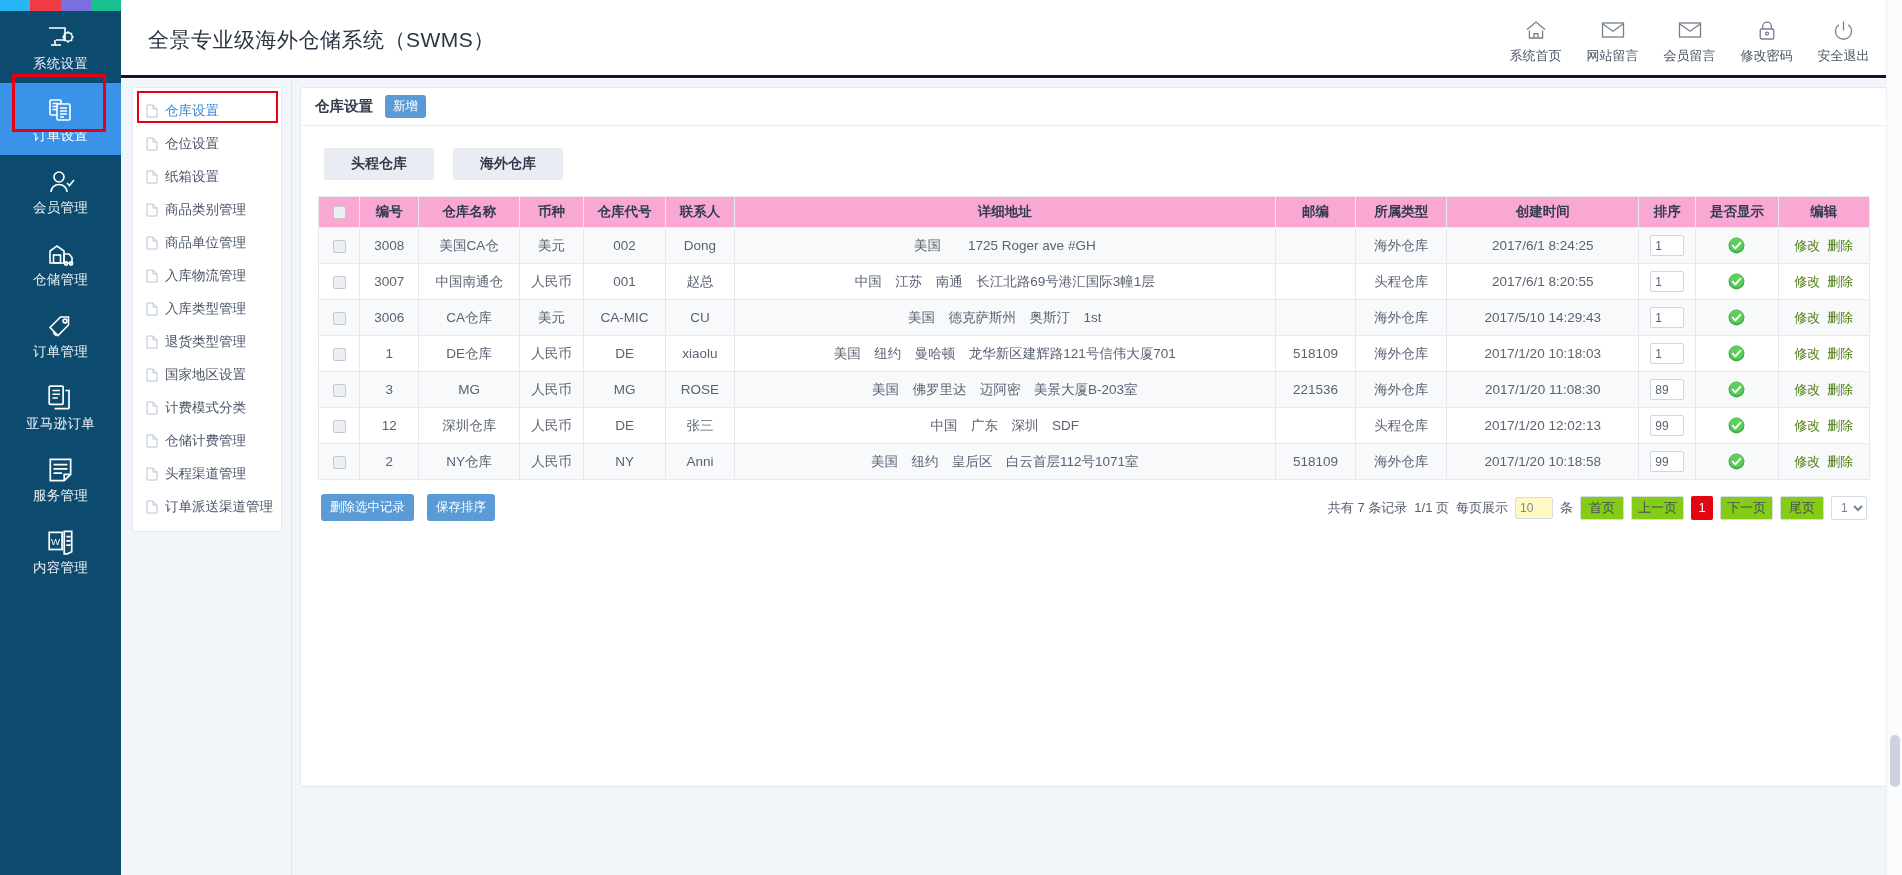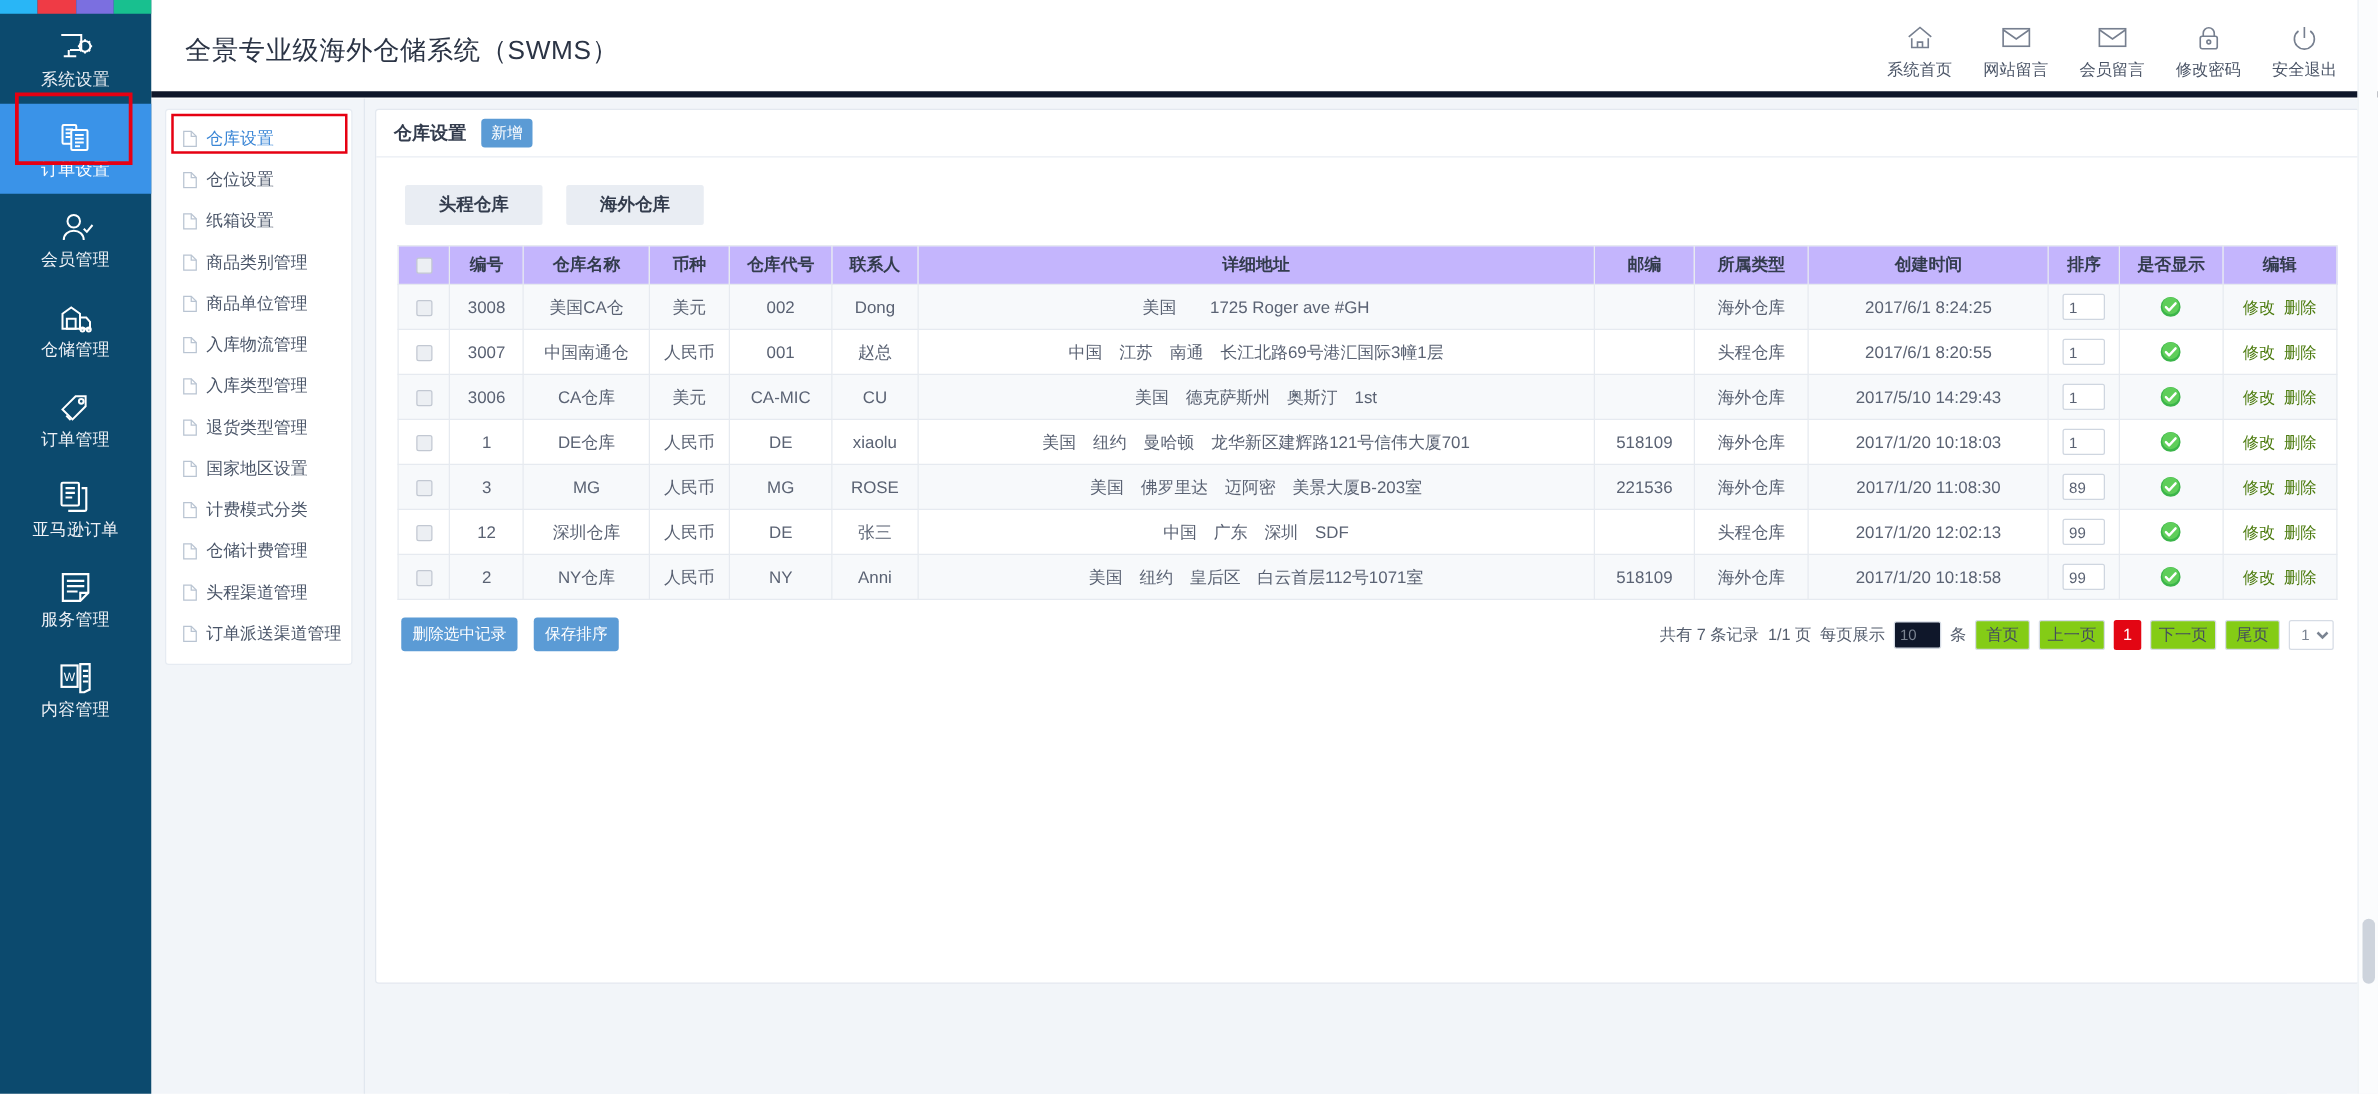--- a/index.html
+++ b/index.html
@@ -49,21 +49,21 @@
     border: 3px solid #e60012;
     pointer-events: none;
     z-index: 30;
   }
 
   
   #header {
     position: absolute; left: 121px; top: 0;
     width: 1781px; height: 78px;
     background: #ffffff;
-    border-bottom: 5px solid #0f172a;
+    border-bottom: 3px solid #0f172a;
   }
   #app-title {
     position: absolute; left: 27px; top: 26px;
     font-size: 21px; color: #2b3445; letter-spacing: .5px;
   }
   #header-nav {
     position: absolute; right: 20px; top: 18px;
     display: flex; align-items: center; gap: 0px;
   }
   .hnav-item {
@@ -169,21 +169,21 @@
     table-layout: fixed;
     font-size: 13.5px;
     color: #4b5464;
   }
   table.grid th {
     height: 31px;
     font-weight: bold;
     font-size: 13.5px;
     color: #333c4d;
     border: 1px solid #e6eaf0;
-    background: #c4b5fd;
+    background: #f9a8d4;
     text-align: center;
     padding: 0 2px;
   }
   table.grid td {
     height: 36px;
     border: 1px solid #e6eaf0;
     text-align: center;
     padding: 0 4px;
     color: #5a6273;
     font-size: 13.5px;
@@ -245,21 +245,21 @@
     border: none; border-radius: 3px;
     font-size: 12.5px; font-family: inherit;
     padding: 5px 9px; cursor: pointer;
   }
   #footer-right {
     display: flex; align-items: center; gap: 7px;
     font-size: 13px; color: #555e6e;
   }
   #pg-size {
     width: 38px; height: 22px;
-    border: 1px solid #d6dce5; background: #0f172a;
+    border: 1px solid #d6dce5; background: #fef9c3;
     font-size: 12px; color: #7b8492; text-align: left;
     padding-left: 4px; border-radius: 2px; font-family: inherit;
   }
   .pg-btn {
     min-width: 44px; height: 24px;
     border: 1px solid #d6dce5; background: #84cc16;
     font-size: 13px; color: #444d5d;
     border-radius: 2px; cursor: pointer;
     font-family: inherit;
     padding: 0 6px;

